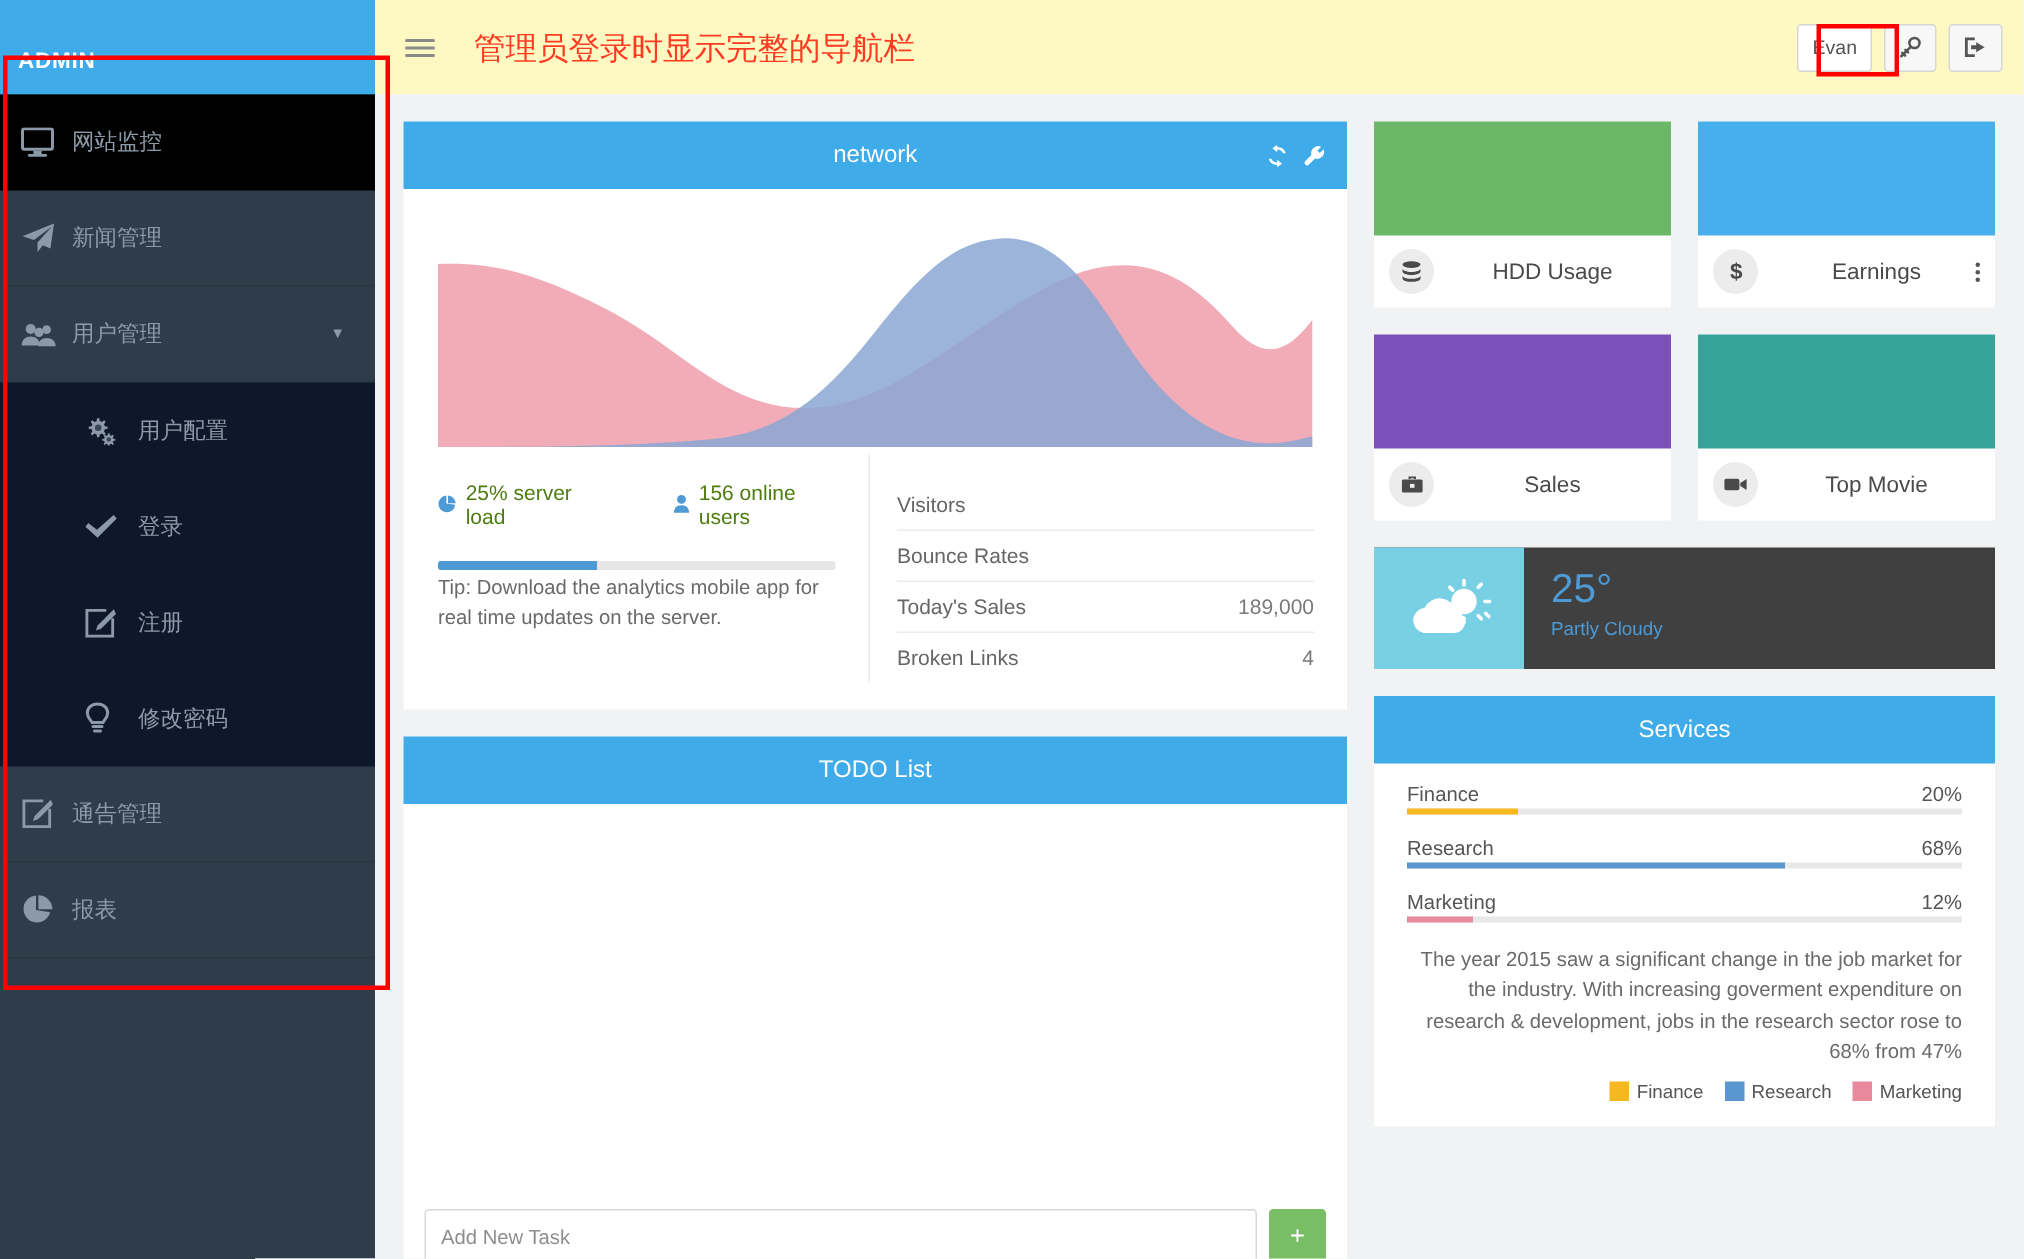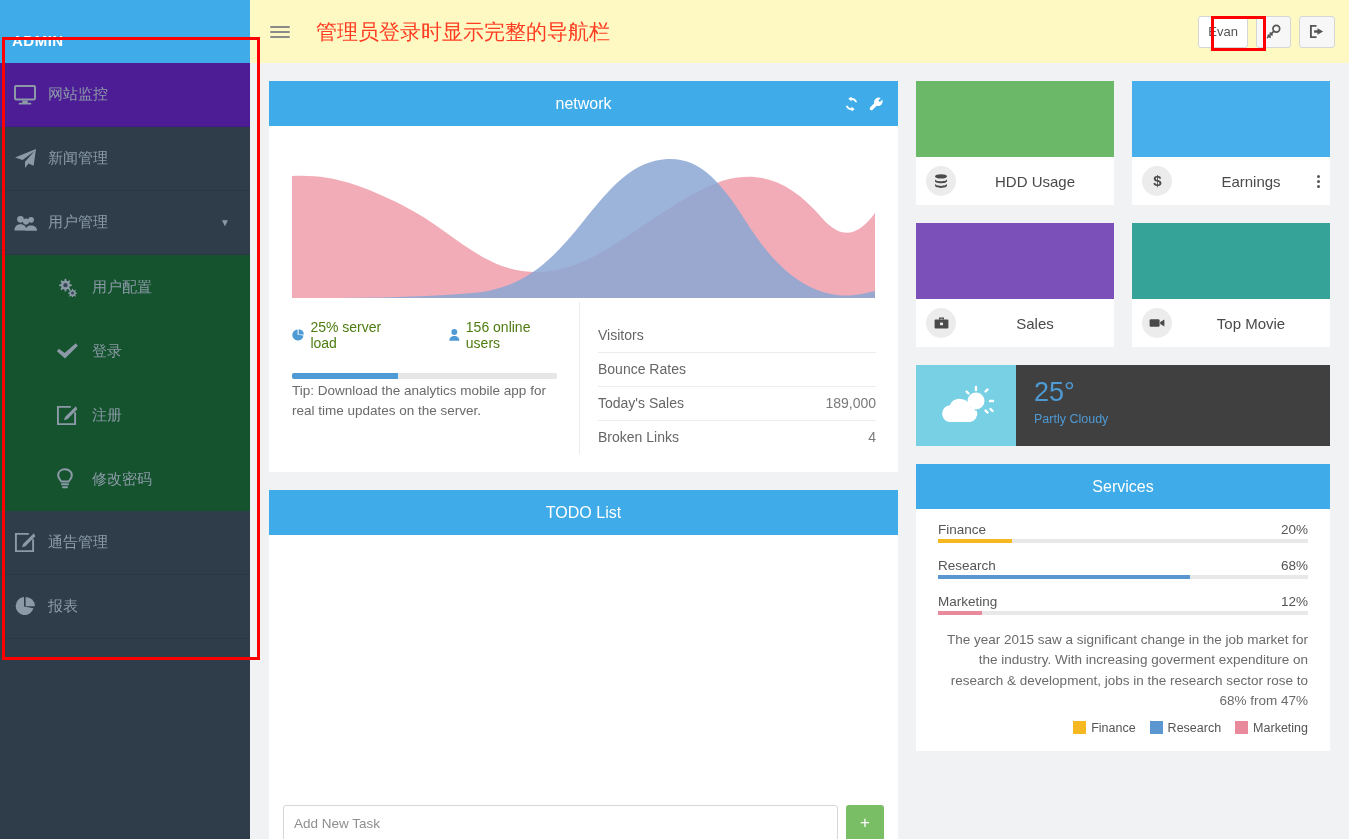--- a/index.html
+++ b/index.html
@@ -29,28 +29,28 @@
   .nav { list-style: none; }
   .nav-item {
     display: flex; align-items: center;
     height: 64px;
     padding-left: 14px;
     color: #8c9aa8;
     font-size: 15px;
     cursor: pointer;
     border-bottom: 1px solid rgba(0,0,0,0.07);
   }
-  .nav-item.active { background: #4c1d95; }
+  .nav-item.active { background: #000000; }
   .nav-item .nav-icon {
     width: 34px; display: flex; align-items: center;
     color: #8c9aa8; flex: none;
   }
   .nav-item .nav-label { flex: 1; }
   .nav-caret { margin-right: 20px; font-size: 10px; color: #8c9aa8; }
-  .subnav { list-style: none; background: #14532d; }
+  .subnav { list-style: none; background: #0f172a; }
   .subnav .nav-item {
     padding-left: 56px; height: 64px;
     border-bottom: none;
   }
   .subnav .nav-icon { width: 36px; }
 
   
   .topbar {
     position: absolute; left: 250px; top: 0;
     width: 1099px; height: 63px;

